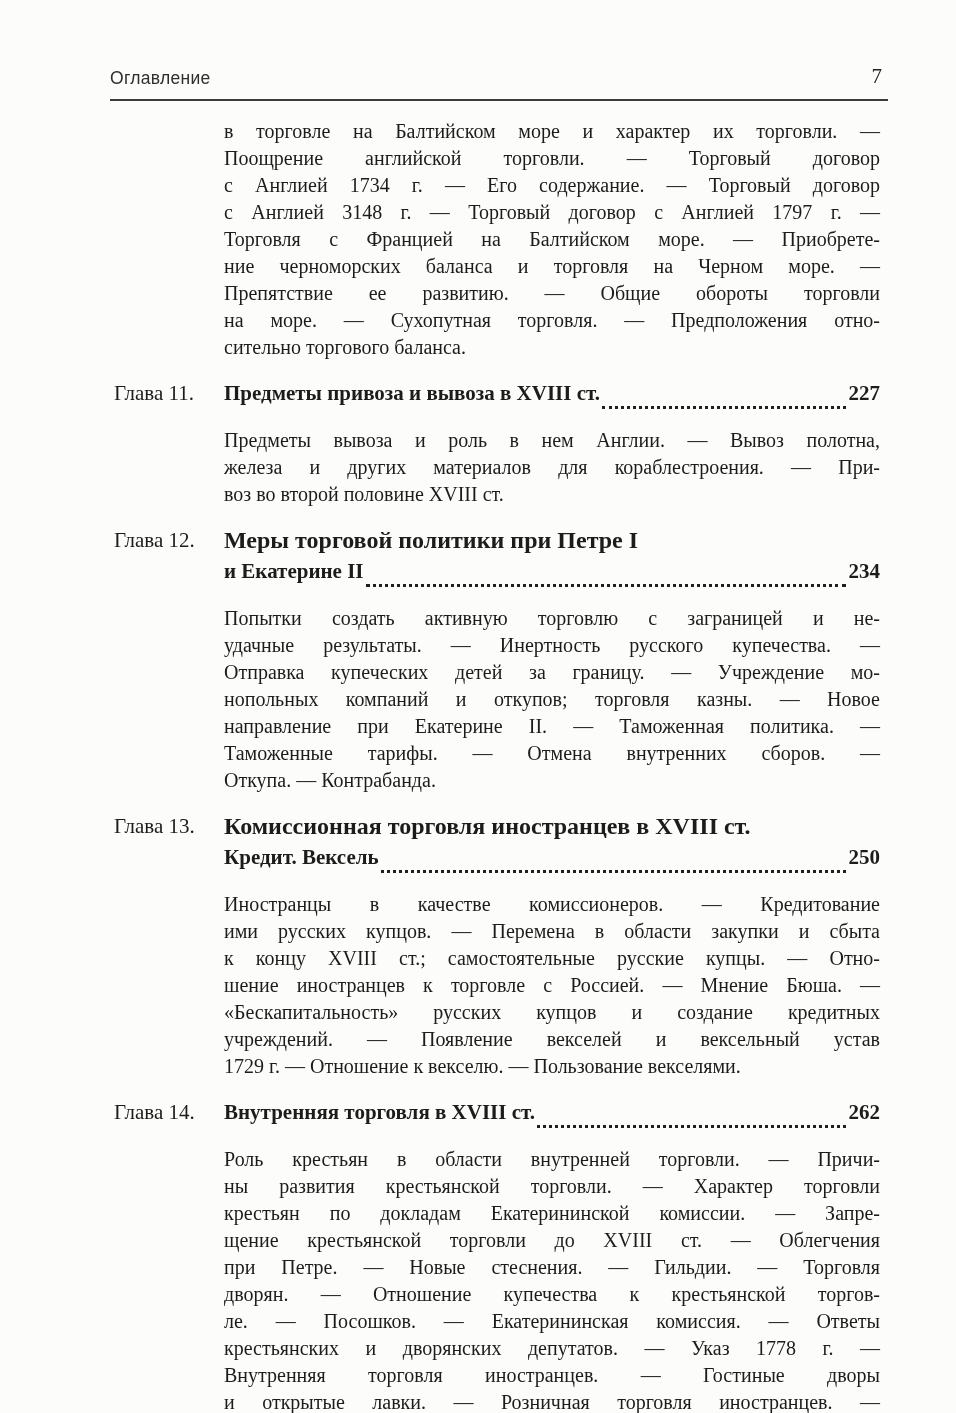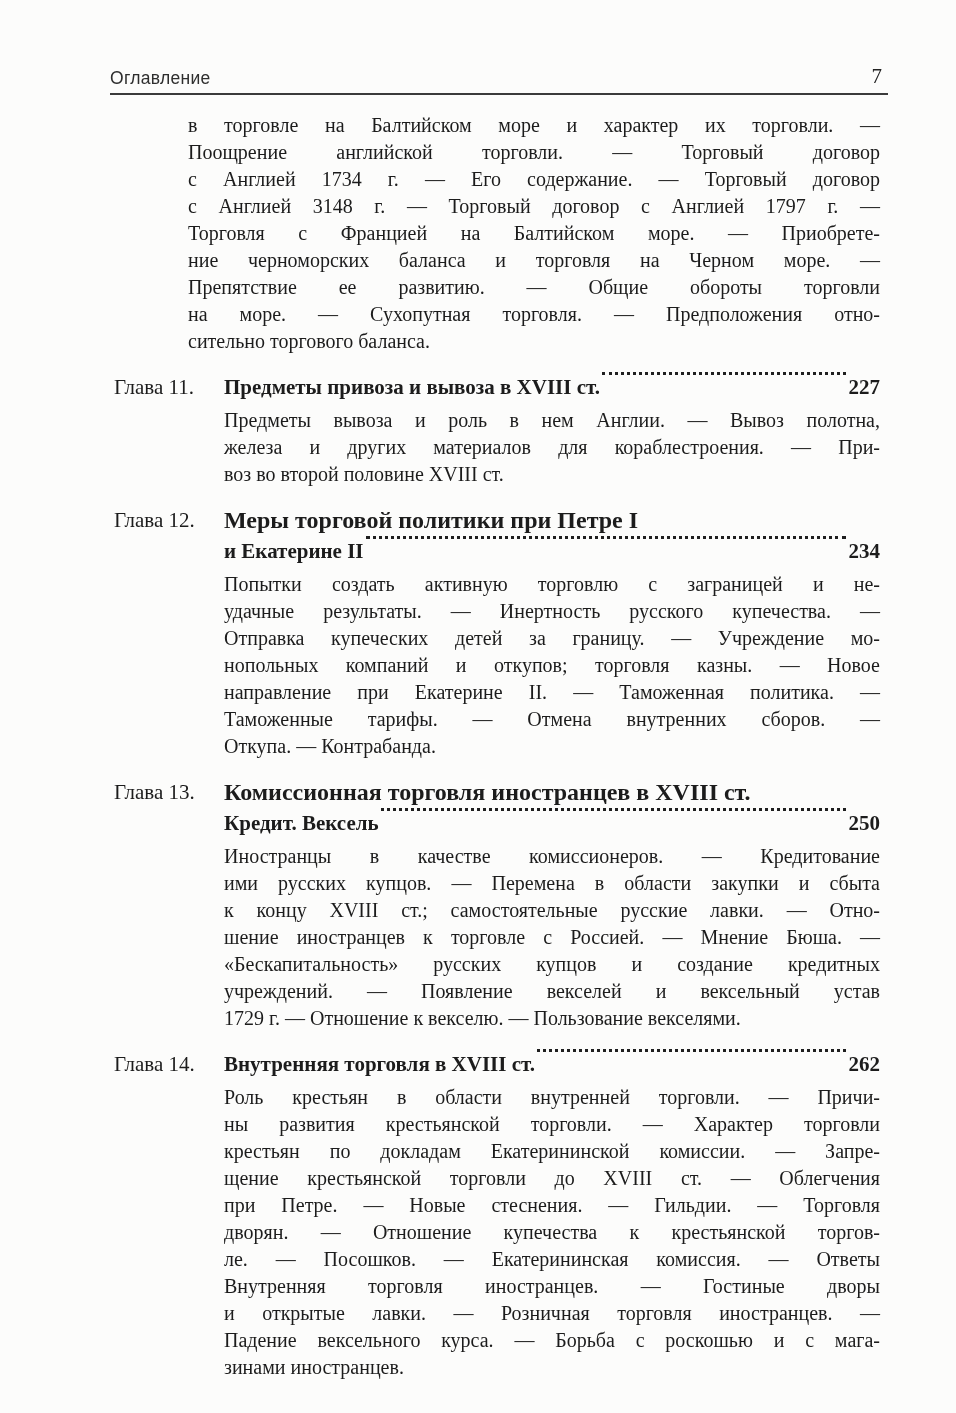--- a/index.html
+++ b/index.html
@@ -7,56 +7,56 @@
     width: 956px; height: 1413px;
     background: #fcfcfb;
     color: #1c1c1c;
     font-family: "Liberation Serif", serif;
     overflow: hidden;
   }
   .page-header {
     display: flex; justding: 0;
     justify-content: space-between; align-items: flex-end;
     margin: 64px 68px 0 110px;
-    padding-bottom: 4px;
+    padding-bottom: 10px;
     border-bottom: 2px solid #3b3b3b;
   }
   .header-title {
     font-family: "Liberation Sans", sans-serif;
     font-size: 17.5px; color: #2e2e2e; letter-spacing: 0.3px;
   }
   .header-page {
     font-size: 21px; color: #222; padding-right: 6px;
     font-family: "Liberation Serif", serif;
   }
   .content {
     margin: 17px 76px 0 114px;
     font-size: 20px; line-height: 27px;
   }
-  .para-continuation { margin-left: 74px; }
+  .para-continuation { margin-left: 110px; }
   .jline { text-align: justify; text-align-last: justify; }
   .jline.last { text-align-last: left; }
   .chapter { display: flex; margin-top: 17px; }
   .ch-label {
     flex: 0 0 110px; font-weight: 400; font-size: 21px; line-height: 31px;
   }
   .ch-main { flex: 1 1 auto; min-width: 0; }
   .title-line { font-weight: 700; font-size: 24px; line-height: 31px; }
   .title-row {
-    display: flex; align-items: flex-start;
+    display: flex; align-items: flex-end;
     font-weight: 700; font-size: 21px; line-height: 31px;
   }
   .title-text { white-space: nowrap; }
   .leader {
     flex: 1 1 auto; min-width: 16px;
     border-bottom: 3px dotted #1f1f1f;
     margin: 0 3px 0 2px;
   }
   .pagenum { font-weight: 700; white-space: nowrap; }
-  .desc { margin-top: 4px; }
+  .desc { margin-top: 18px; }
 </style>
 </head>
 <body>
 
 <div class="page-header">
   <span class="header-title">Оглавление</span>
   <span class="header-page">7</span>
 </div>
 
 <div class="content">
@@ -115,21 +115,21 @@
     <div class="ch-main">
       <div class="title-line">Комиссионная торговля иностранцев в XVIII ст.</div>
       <div class="title-row">
         <span class="title-text">Кредит. Вексель</span>
         <span class="leader"></span>
         <span class="pagenum">250</span>
       </div>
       <div class="desc">
           <div class="jline">Иностранцы в качестве комиссионеров. — Кредитование</div>
           <div class="jline">ими русских купцов. — Перемена в области закупки и сбыта</div>
-          <div class="jline">к концу XVIII ст.; самостоятельные русские лавки. — Отно-</div>
+          <div class="jline">к концу XVIII ст.; самостоятельные русские купцы. — Отно-</div>
           <div class="jline">шение иностранцев к торговле с Россией. — Мнение Бюша. —</div>
           <div class="jline">«Бескапитальность» русских купцов и создание кредитных</div>
           <div class="jline">учреждений. — Появление векселей и вексельный устав</div>
           <div class="jline last">1729 г. — Отношение к векселю. — Пользование векселями.</div>
         </div>
     </div>
   </div>
 
   <div class="chapter">
     <div class="ch-label">Глава 14.</div>
@@ -140,20 +140,21 @@
         <span class="pagenum">262</span>
       </div>
       <div class="desc">
           <div class="jline">Роль крестьян в области внутренней торговли. — Причи-</div>
           <div class="jline">ны развития крестьянской торговли. — Характер торговли</div>
           <div class="jline">крестьян по докладам Екатерининской комиссии. — Запре-</div>
           <div class="jline">щение крестьянской торговли до XVIII ст. — Облегчения</div>
           <div class="jline">при Петре. — Новые стеснения. — Гильдии. — Торговля</div>
           <div class="jline">дворян. — Отношение купечества к крестьянской торгов-</div>
           <div class="jline">ле. — Посошков. — Екатерининская комиссия. — Ответы</div>
+          <div class="jline">крестьянских и дворянских депутатов. — Указ 1778 г. —</div>
           <div class="jline">Внутренняя торговля иностранцев. — Гостиные дворы</div>
           <div class="jline">и открытые лавки. — Розничная торговля иностранцев. —</div>
           <div class="jline">Падение вексельного курса. — Борьба с роскошью и с мага-</div>
           <div class="jline last">зинами иностранцев.</div>
         </div>
     </div>
   </div>
 
 </div>
 

